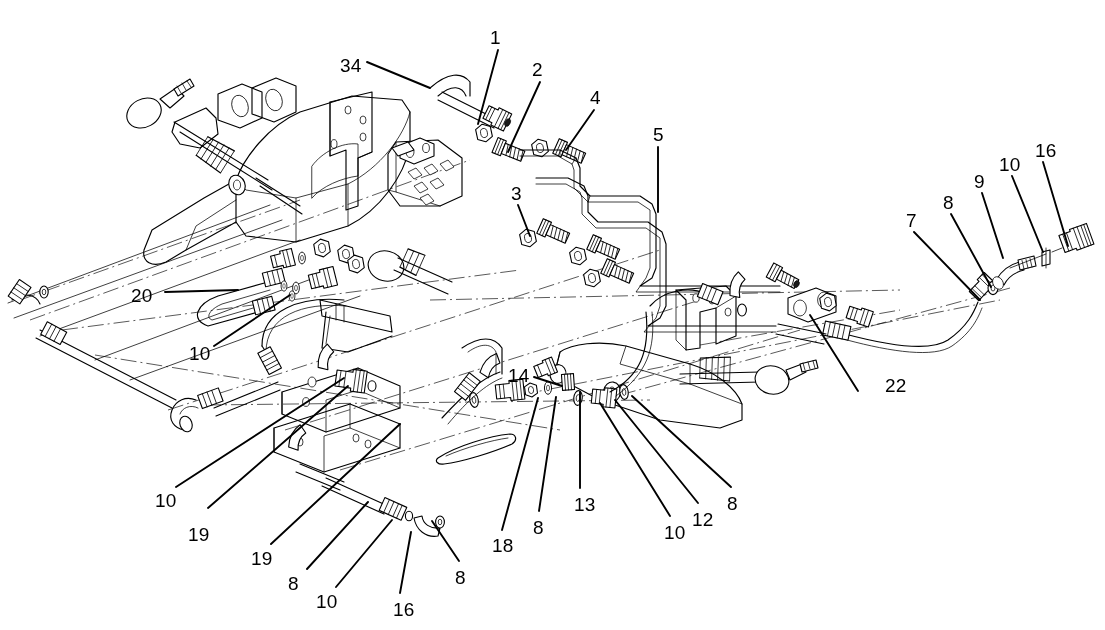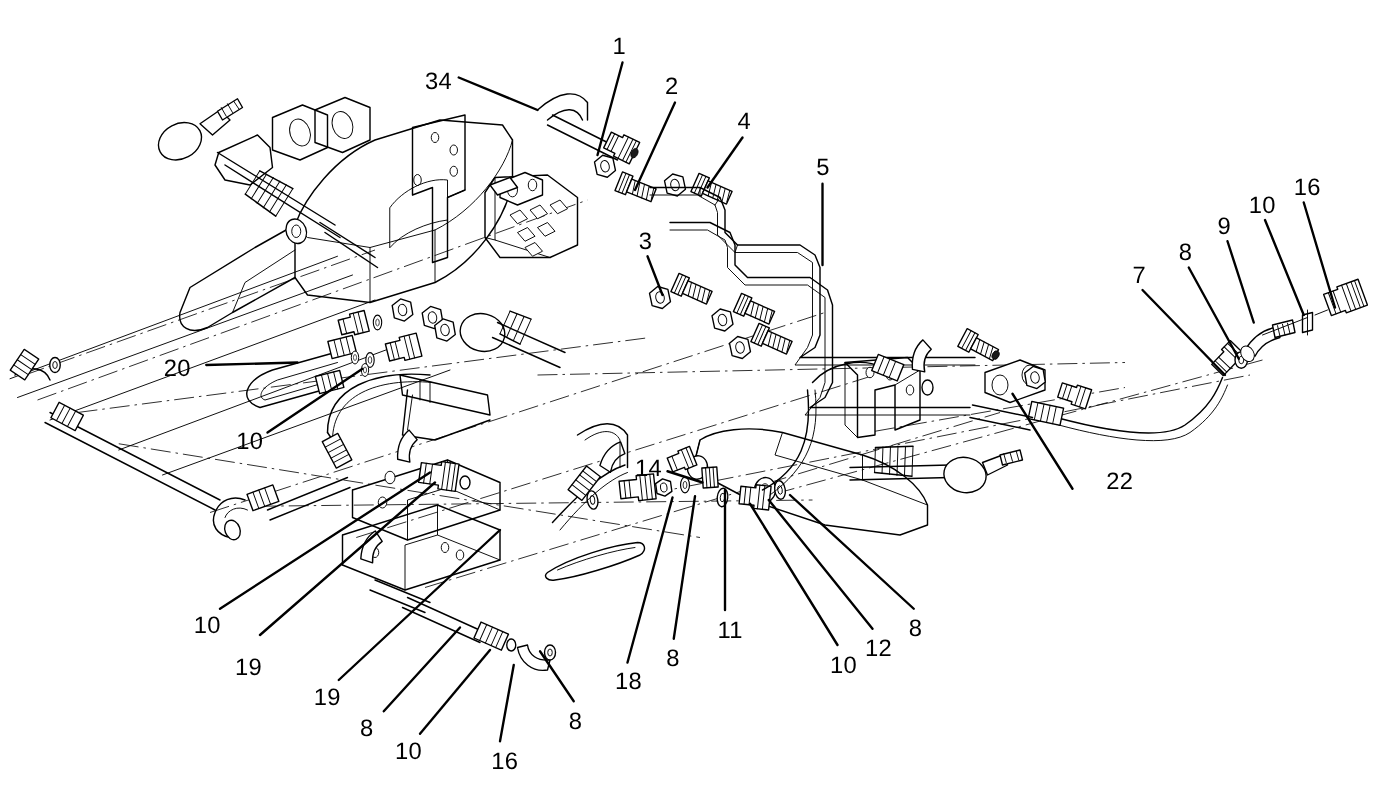--- a/index.html
+++ b/index.html
@@ -565,21 +565,21 @@
       <div class="callout" style="left: 943px; top: 193px;">8</div>
       <div class="callout" style="left: 974px; top: 172px;">9</div>
       <div class="callout" style="left: 999px; top: 155px;">10</div>
       <div class="callout" style="left: 1035px; top: 141px;">16</div>
       <div class="callout" style="left: 131px; top: 286px;">20</div>
       <div class="callout" style="left: 189px; top: 344px;">10</div>
       <div class="callout" style="left: 850px; top: 376px; margin-left: 35px;">22</div>
       <div class="callout" style="left: 508px; top: 366px;">14</div>
       <div class="callout" style="left: 492px; top: 536px;">18</div>
       <div class="callout" style="left: 533px; top: 518px;">8</div>
-      <div class="callout" style="left: 574px; top: 495px;">11</div>
+      <div class="callout" style="left: 574px; top: 495px;">13</div>
       <div class="callout" style="left: 664px; top: 523px;">10</div>
       <div class="callout" style="left: 692px; top: 510px;">12</div>
       <div class="callout" style="left: 727px; top: 494px;">8</div>
       <div class="callout" style="left: 155px; top: 491px;">10</div>
       <div class="callout" style="left: 188px; top: 513px; margin-top: 12px;">19</div>
       <div class="callout" style="left: 251px; top: 549px;">19</div>
       <div class="callout" style="left: 288px; top: 574px;">8</div>
       <div class="callout" style="left: 316px; top: 592px;">10</div>
       <div class="callout" style="left: 393px; top: 600px;">16</div>
       <div class="callout" style="left: 455px; top: 568px;">8</div>

